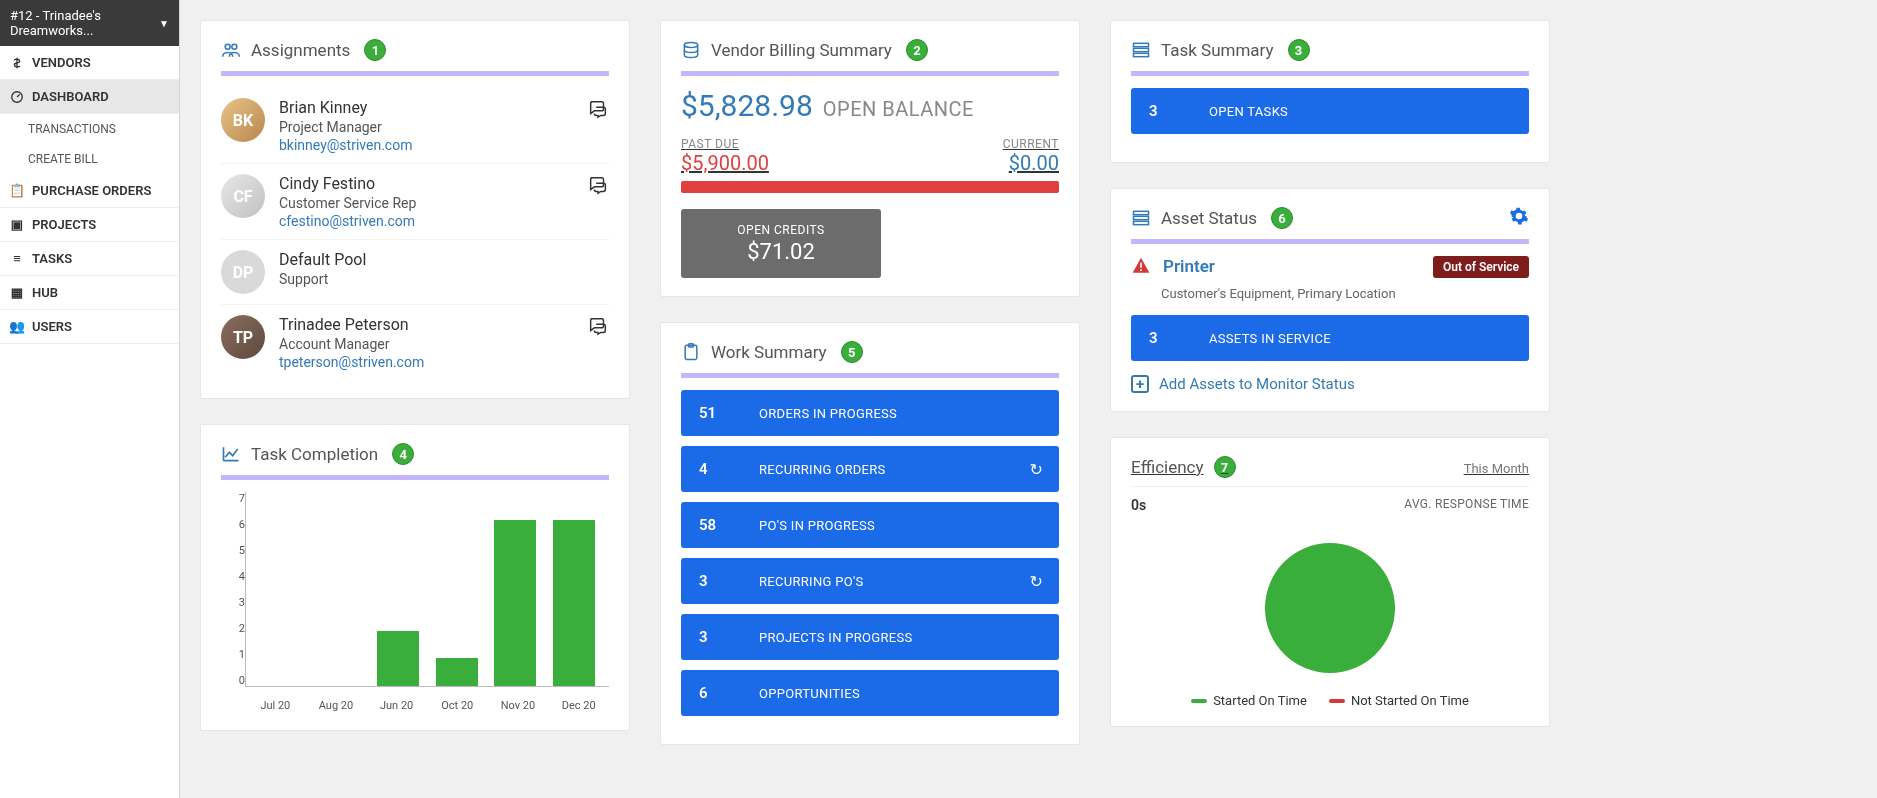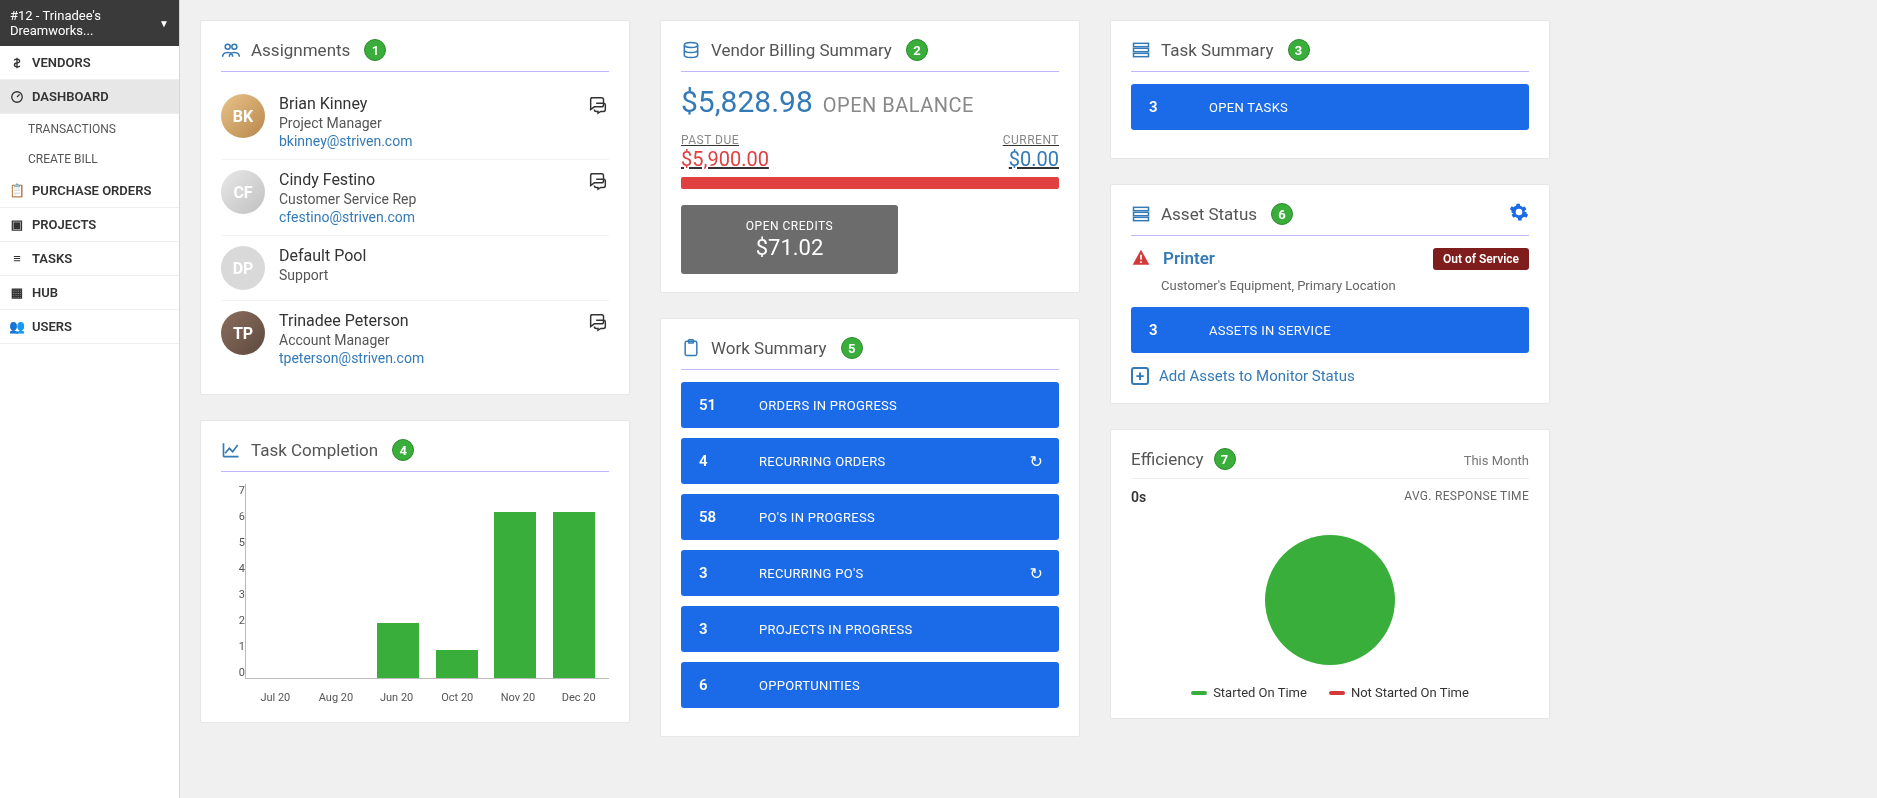--- a/index.html
+++ b/index.html
@@ -59,21 +59,21 @@
     background: #fff;
     border: 1px solid #e6e6e6;
     border-radius: 2px;
     padding: 18px 20px;
   }
   .card-header {
     display: flex;
     align-items: center;
     gap: 10px;
     padding-bottom: 10px;
-    border-bottom: 1px solid #c4b5fd;
+    border-bottom: 5px solid #c4b5fd;
     margin-bottom: 12px;
     position: relative;
   }
   .card-header-icon { color: #337ab7; width:20px; height:20px; display:inline-flex;align-items:center;justify-content:center;}
   .card-title { font-size: 17px; color: #555; }
   .marker {
     background: #3aae3a;
     color: #fff;
     width: 22px;
     height: 22px;
@@ -108,21 +108,21 @@
   .balance-row { display:flex; align-items:baseline; gap:10px; margin-bottom:14px;}
   .balance-amount { font-size:30px; color:#337ab7; font-weight:400;}
   .balance-label { font-size:20px; color:#888; letter-spacing:0.5px;}
   .pd-row { display:flex; justify-content:space-between;text-decoration:underline; }
   .pd-label { font-size:12px; color:#888; letter-spacing:0.5px;}
   .pd-val { font-size:20px; color:#337ab7;}
   .pd-val.red { color:#e04040;}
   .meter { height:12px; background:#e04040; border-radius:2px; margin:6px 0 16px 0;}
   .credits-box {
     background:#6c6c6c; color:#fff; text-align:center; padding:14px 0; border-radius:3px;
-    width: 217px;
+    width: 200px;
   }
   .credits-label{font-size:12px;letter-spacing:0.5px;}
   .credits-val{font-size:22px; margin-top:2px;}
   
   .stat-bar {
     background:#1b6ae8; color:#fff; border-radius:3px;
     display:flex; align-items:center;
     padding:14px 18px; margin-bottom:10px;
     cursor:pointer;
     position:relative;
@@ -133,21 +133,21 @@
   
   .asset-row { display:flex; align-items:flex-start; gap:12px; margin-bottom:6px;}
   .warn-icon{ color:#d43939; font-size:18px;}
   .asset-name{ color:#337ab7; font-size:17px; font-weight:600; cursor:pointer;}
   .asset-badge{ background:#7f1d1d;color:#fff;font-size:12px;font-weight:600;padding:4px 10px;border-radius:3px; margin-left:auto;}
   .asset-sub{ font-size:13px;color:#666;margin-left:30px;margin-bottom:14px;}
   .add-asset{ display:flex; align-items:center; gap:10px; color:#337ab7; cursor:pointer; margin-top:14px;font-size:15px;}
   .plus-box{ width:18px;height:18px;border:2px solid #337ab7;border-radius:3px;display:inline-flex;align-items:center;justify-content:center;font-weight:bold;line-height:1;}
   .gear-icon{ color:#1b6ae8; font-size:18px; position:absolute; right:0; cursor:pointer;}
   
-  .eff-header{display:flex;justify-content:space-between;align-items:baseline;padding-bottom:8px;border-bottom:1px solid #eee;margin-bottom:10px; position:relative;}
+  .eff-header{display:flex;justify-content:space-between;align-items:baseline;padding-bottom:8px;border-bottom:1px solid #eee;margin-bottom:10px; position:relative;text-decoration:underline;}
   .eff-title{font-size:17px;color:#555;}
   .eff-period{font-size:13px;color:#777;}
   .eff-row{display:flex;justify-content:space-between;margin-bottom:4px;}
   .eff-val{font-weight:600;}
   .eff-label{font-size:12px;color:#666;letter-spacing:0.3px;}
   .pie{width:130px;height:130px;border-radius:50%;background:#3aae3a;margin:30px auto 20px auto;}
   .legend{display:flex;justify-content:center;gap:22px;margin-top:10px;}
   .legend-item{display:flex;align-items:center;gap:6px;font-size:13px;}
   .legend-swatch{width:16px;height:4px;border-radius:2px;}
   

